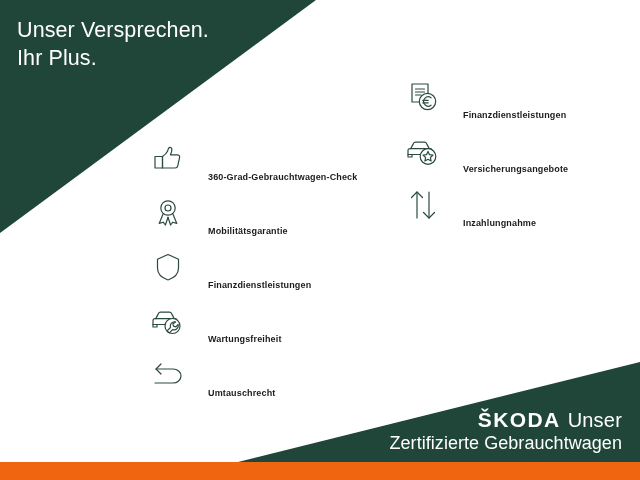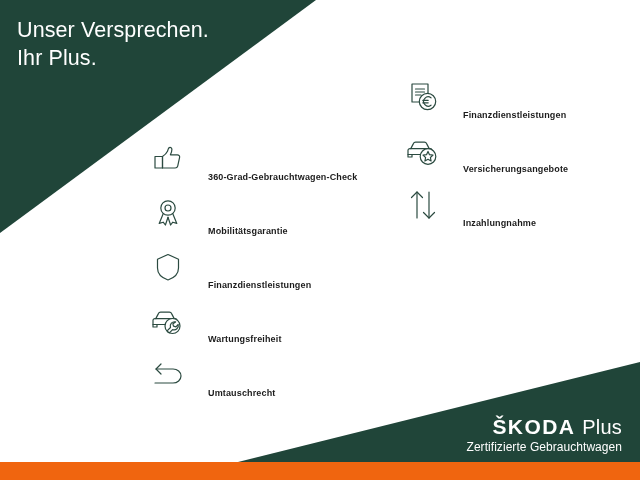--- a/index.html
+++ b/index.html
@@ -90,21 +90,21 @@
     font-weight: 700;
     letter-spacing: 1.4px;
   }
   .logo-plus {
     font-size: 20px;
     font-weight: 400;
     letter-spacing: 0.2px;
     margin-left: 7px;
   }
   .logo-sub {
-    font-size: 12px;
+    font-size: 18px;
     font-weight: 400;
     letter-spacing: 0.05px;
     margin-top: 1px;
     white-space: nowrap;
   }
 </style>
 </head>
 <body>
 
 <div id="stage">
@@ -219,18 +219,18 @@
       <span class="feature-label">Inzahlungnahme</span>
     </div>
 
 
 
   </div>
 
   <div class="logo-block">
     <div class="logo-wordmark">
       <span class="logo-skoda">ŠKODA</span>
-      <span class="logo-plus">Plus</span>
+      <span class="logo-plus">Unser</span>
     </div>
     <div class="logo-sub">Zertifizierte Gebrauchtwagen</div>
   </div>
 
 </div>
 
 </body></html>

